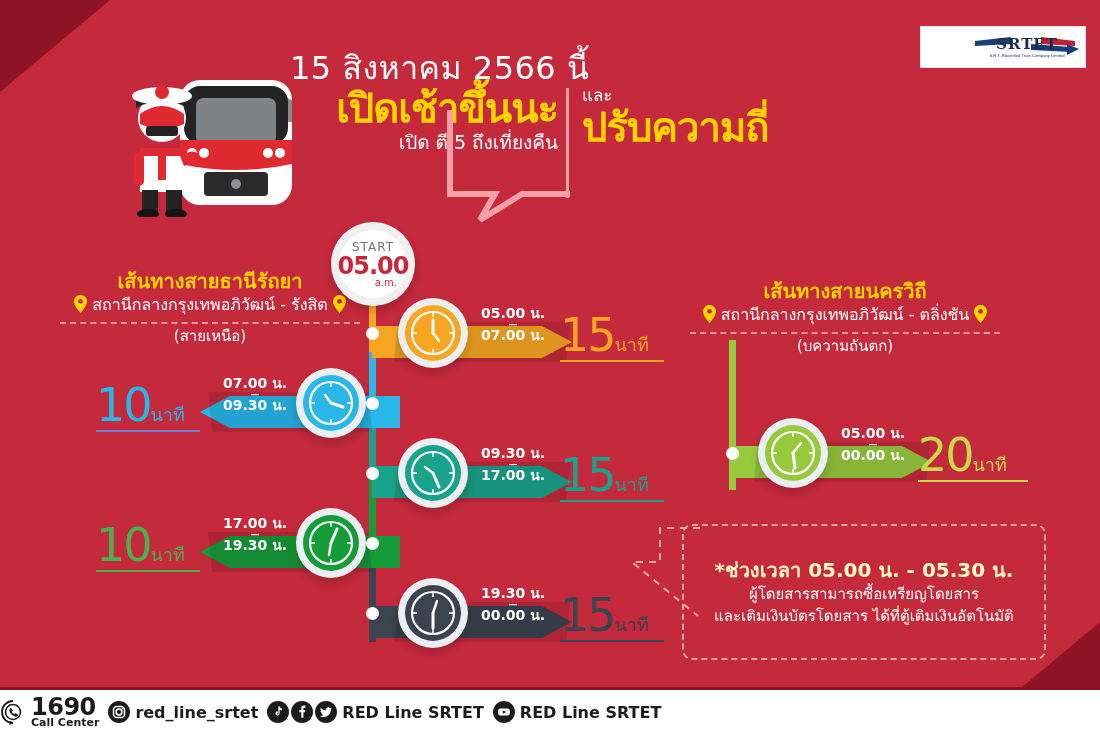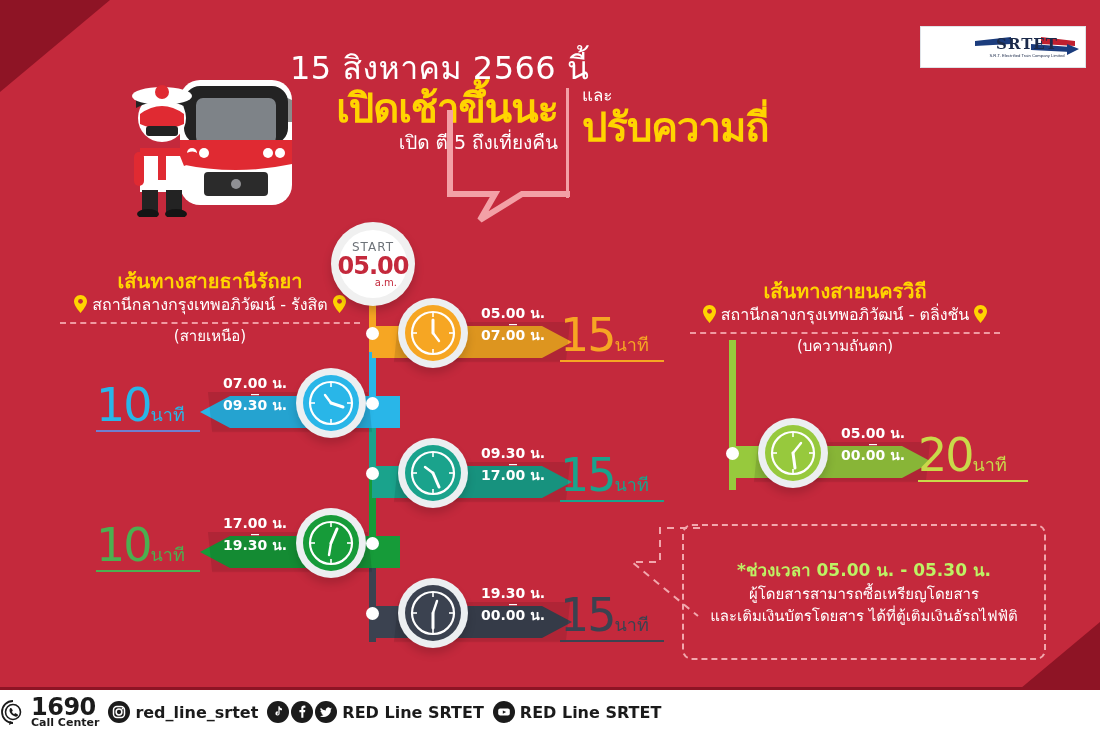--- a/index.html
+++ b/index.html
@@ -110,21 +110,21 @@
   .min-unit{font-size:18px;line-height:18px;}
   .min-rule{height:2px;margin-top:2px;}
 
   
   .note{
     position:absolute;left:682px;top:524px;width:360px;height:132px;
     border:2px dashed #f2a7ad;border-radius:10px;z-index:5;
     display:flex;flex-direction:column;align-items:center;justify-content:center;
     text-align:center;
   }
-  .note-title{color:#bef264;font-size:17px;font-weight:bold;line-height:26px;}
+  .note-title{color:#fef9c3;font-size:20px;font-weight:bold;line-height:26px;}
   .note-line{color:#ffffff;font-size:15px;line-height:22px;}
   .note-connector{position:absolute;left:612px;top:520px;z-index:4;}
 
   
   .footer-content{
     position:absolute;left:0;right:0;bottom:0;height:44px;z-index:9;
     display:flex;align-items:center;justify-content:flex-start;gap:9px;
     color:#1b1b1b;
   }
   .fi{display:flex;align-items:center;gap:5px;}
@@ -468,21 +468,21 @@
   </div>
   <div class="tl-node" style="left:726px;top:447px;"></div>
 
   <svg class="note-connector" width="90" height="100" viewBox="0 0 90 100">
     <path d="M88 8 L48 8 L48 42 L20 42 L86 96" fill="none" stroke="#f2a7ad" stroke-width="2" stroke-dasharray="7 6"></path>
   </svg>
 
   <div class="note">
     <div class="note-title">*ช่วงเวลา 05.00 น. - 05.30 น.</div>
     <div class="note-line">ผู้โดยสารสามารถซื้อเหรียญโดยสาร</div>
-    <div class="note-line">และเติมเงินบัตรโดยสาร ได้ที่ตู้เติมเงินอัรถไฟฟัติ</div>
+    <div class="note-line">และเติมเงินบัตรโดยสาร ได้ที่ตู้เติมเงินอัตโนมัติ</div>
   </div>
 
   <div class="footer-content">
 
     <div class="fi">
       <svg width="26" height="26" viewBox="0 0 26 26">
         <path d="M13 2a11 11 0 1 0 0 22" fill="none" stroke="#1b1b1b" stroke-width="1.8"></path>
         <path d="M13 24 l-4 2 1 -4" fill="#1b1b1b"></path>
         <circle cx="13" cy="13" r="7.5" fill="none" stroke="#1b1b1b" stroke-width="1.6"></circle>
         <path d="M10 9.5c.6-.6 1.4-.5 1.8.2l.8 1.3c.3.5.2 1-.2 1.3l-.6.5c.5 1.1 1.3 1.9 2.4 2.4l.5-.6c.4-.4.9-.5 1.4-.2l1.3.8c.7.4.8 1.2.2 1.8-1 1-2.6 1-4.6-.4-1.6-1.1-3.3-3-3.5-4.6-.1-1 .1-1.9.5-2.5z" fill="#1b1b1b"></path>

